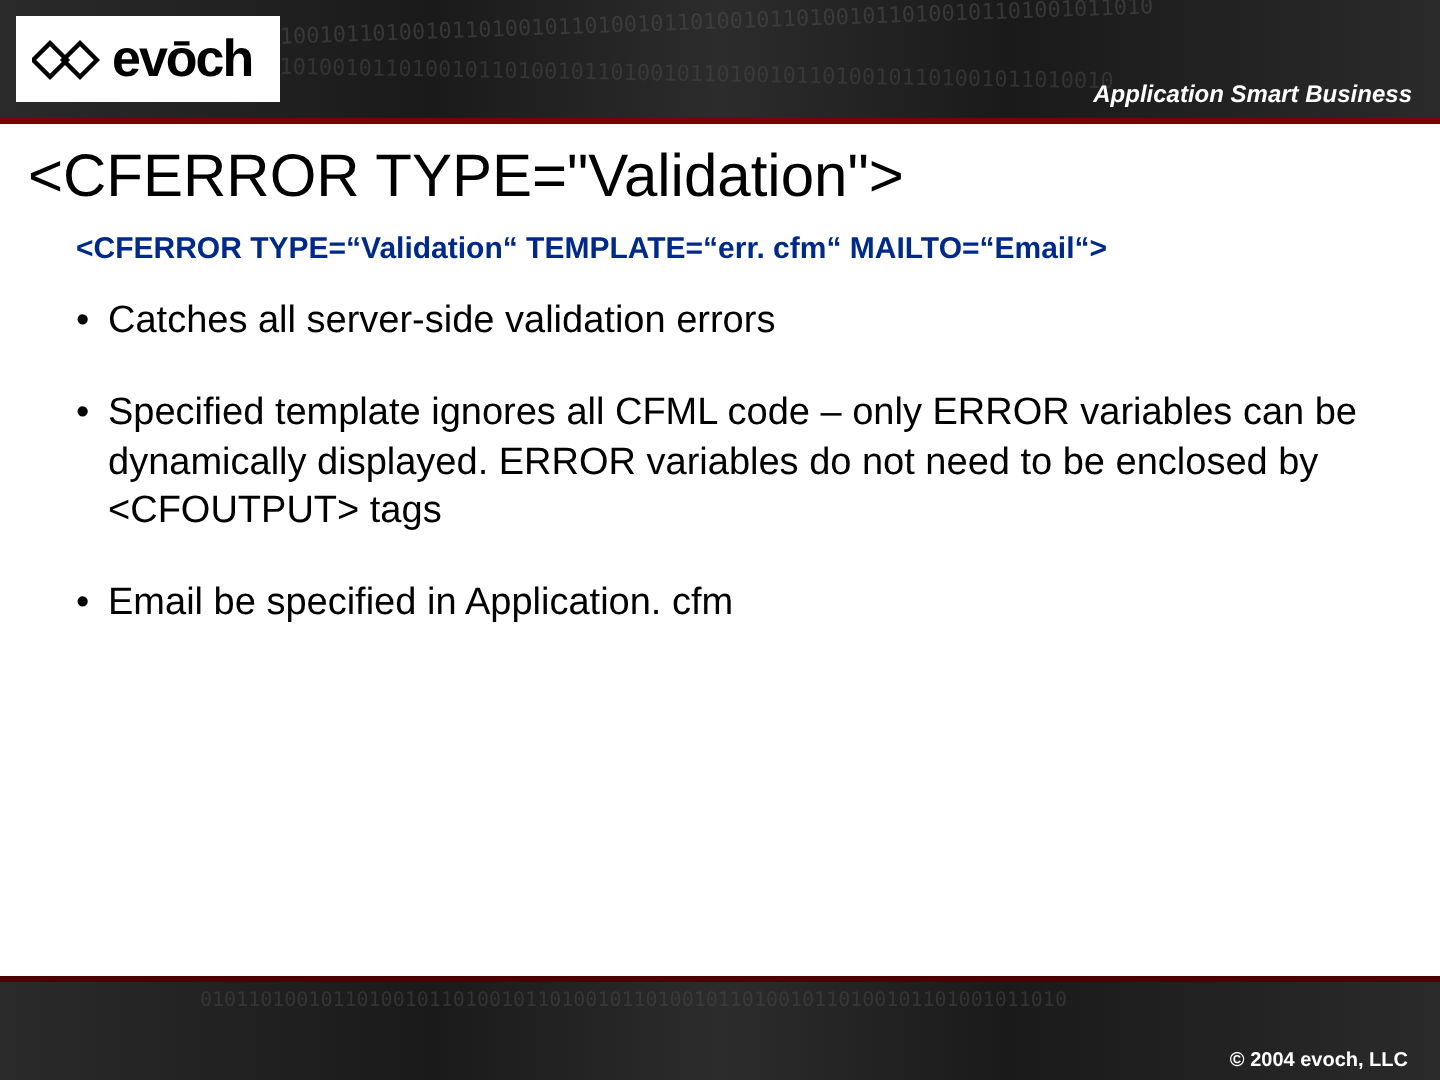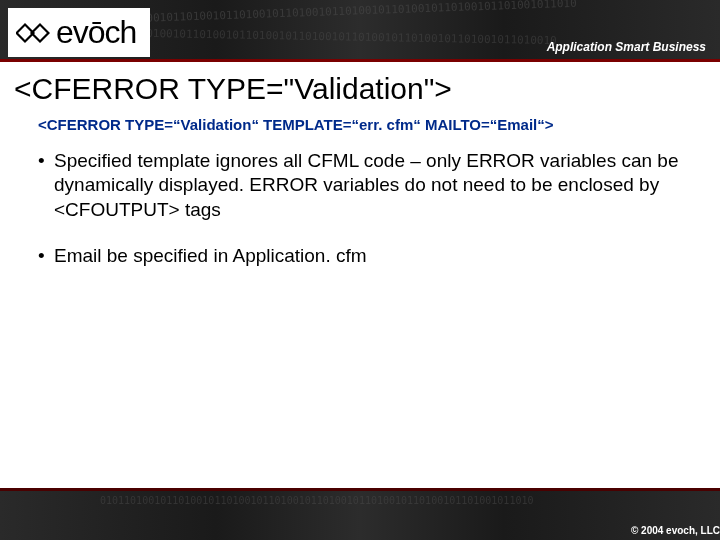--- a/index.html
+++ b/index.html
@@ -48,22 +48,22 @@
     left: 8px;
     background: #ffffff;
     padding: 6px 14px 6px 8px;
     display: flex;
     align-items: center;
     gap: 6px;
     z-index: 2;
   }
   .logo-icon svg { display: block; }
   .logo-text {
-    font-size: 32px;
-    font-weight: normal;
+    font-size: 26px;
+    font-weight: bold;
     color: #000;
     letter-spacing: -1px;
     text-align: right;
   }
   .tagline {
     position: absolute;
     top: 40px;
     right: 14px;
     color: #ffffff;
     font-size: 12px;
@@ -135,21 +135,21 @@
     top: 5px; left: 100px;
     color: #4a4a4a;
     font-family: monospace;
     font-size: 10px;
     white-space: nowrap;
     opacity: 0.5;
   }
   .footer-copy {
     position: absolute;
     bottom: 4px;
-    right: 0;
+    right: 16px;
     color: #ffffff;
     font-size: 10px;
     font-weight: bold;
     z-index: 2;
   }
   .footer-border {
     position: absolute;
     bottom: 49px;
     left: 0;
     width: 720px;
@@ -175,20 +175,21 @@
   <span class="logo-text">evōch</span>
 </div>
 
 <div class="tagline">Application Smart Business</div>
 <div class="header-border"></div>
 
 <div class="content">
   <div class="title">&lt;CFERROR TYPE="Validation"&gt;</div>
   <div class="code-line">&lt;CFERROR TYPE=“Validation“ TEMPLATE=“err. cfm“ MAILTO=“Email“&gt;</div>
   <ul class="bullets">
+    <li>Catches all server-side validation errors</li>
     <li>Specified template ignores all CFML code – only ERROR variables can be dynamically displayed. ERROR variables do not need to be enclosed by &lt;CFOUTPUT&gt; tags</li>
     <li>Email be specified in Application. cfm</li>
   </ul>
 </div>
 
 <div class="footer-border"></div>
 <div class="footer-bg"></div>
 <div class="footer-copy">© 2004 evoch, LLC</div>
 
 </body></html>

